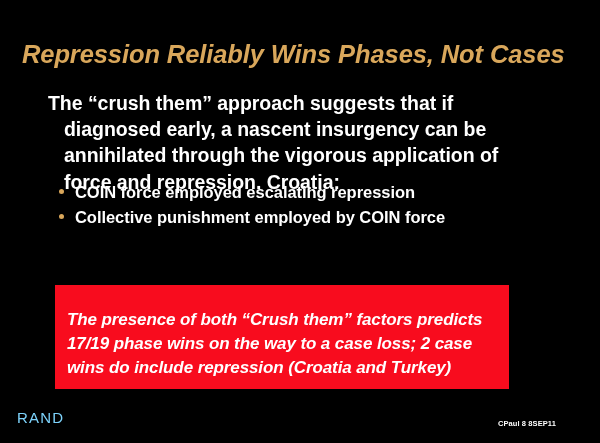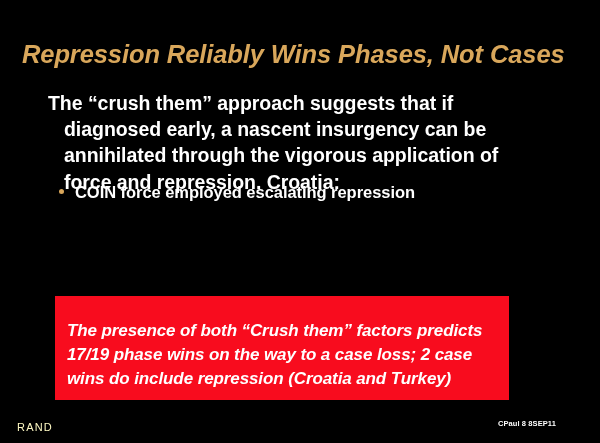--- a/index.html
+++ b/index.html
@@ -77,46 +77,45 @@
     width: 5px;
     height: 5px;
     border-radius: 50%;
     background: #D9A75B;
   }
 
   
   .callout-box {
     position: absolute;
     left: 55px;
-    top: 296px;
+    top: 285px;
     width: 454px;
     height: 104px;
     background: #F80C1E;
     box-sizing: border-box;
     padding: 6px 10px 6px 12px;
   }
   .callout-text {
     color: #FFFFFF;
     font-size: 17px;
     font-weight: bold;
     font-style: italic;
     line-height: 1.41;
     letter-spacing: -0.1px;
   }
 
   
   .footer-logo {
     position: absolute;
     left: 17px;
     top: 409px;
-    color: #fef9c3;
-    font-size: 11px;
+    color: #7dd3fc;
+    font-size: 15px;
     font-weight: 400;
     letter-spacing: 1.2px;
-    margin-top: 12px;
   }
   .footer-meta {
     position: absolute;
     right: 12px;
     top: 419px;
     color: #FFFFFF;
     font-size: 7.5px;
     font-weight: bold;
     letter-spacing: 0.1px;
   }
@@ -130,20 +129,24 @@
 
   <div class="body-block">
     <p class="lead-para">The “crush them” approach suggests that if diagnosed early, a nascent insurgency can be annihilated through the vigorous application of force and repression.  Croatia:</p>
   </div>
 
   <ul class="bullet-list">
     <li class="bullet-item">
       <span class="bullet-marker"></span>
       <span>COIN force employed escalating repression</span>
     </li>
+    <li class="bullet-item">
+      <span class="bullet-marker"></span>
+      <span>Collective punishment employed by COIN force</span>
+    </li>
   </ul>
 
   <div class="callout-box">
     <p class="callout-text">The presence of both “Crush them” factors predicts 17/19 phase wins on the way to a case loss; 2 case wins do include repression (Croatia and Turkey)</p>
   </div>
 
   <div class="footer-logo">RAND</div>
 
   <div class="footer-meta">CPaul 8  8SEP11</div>
 

